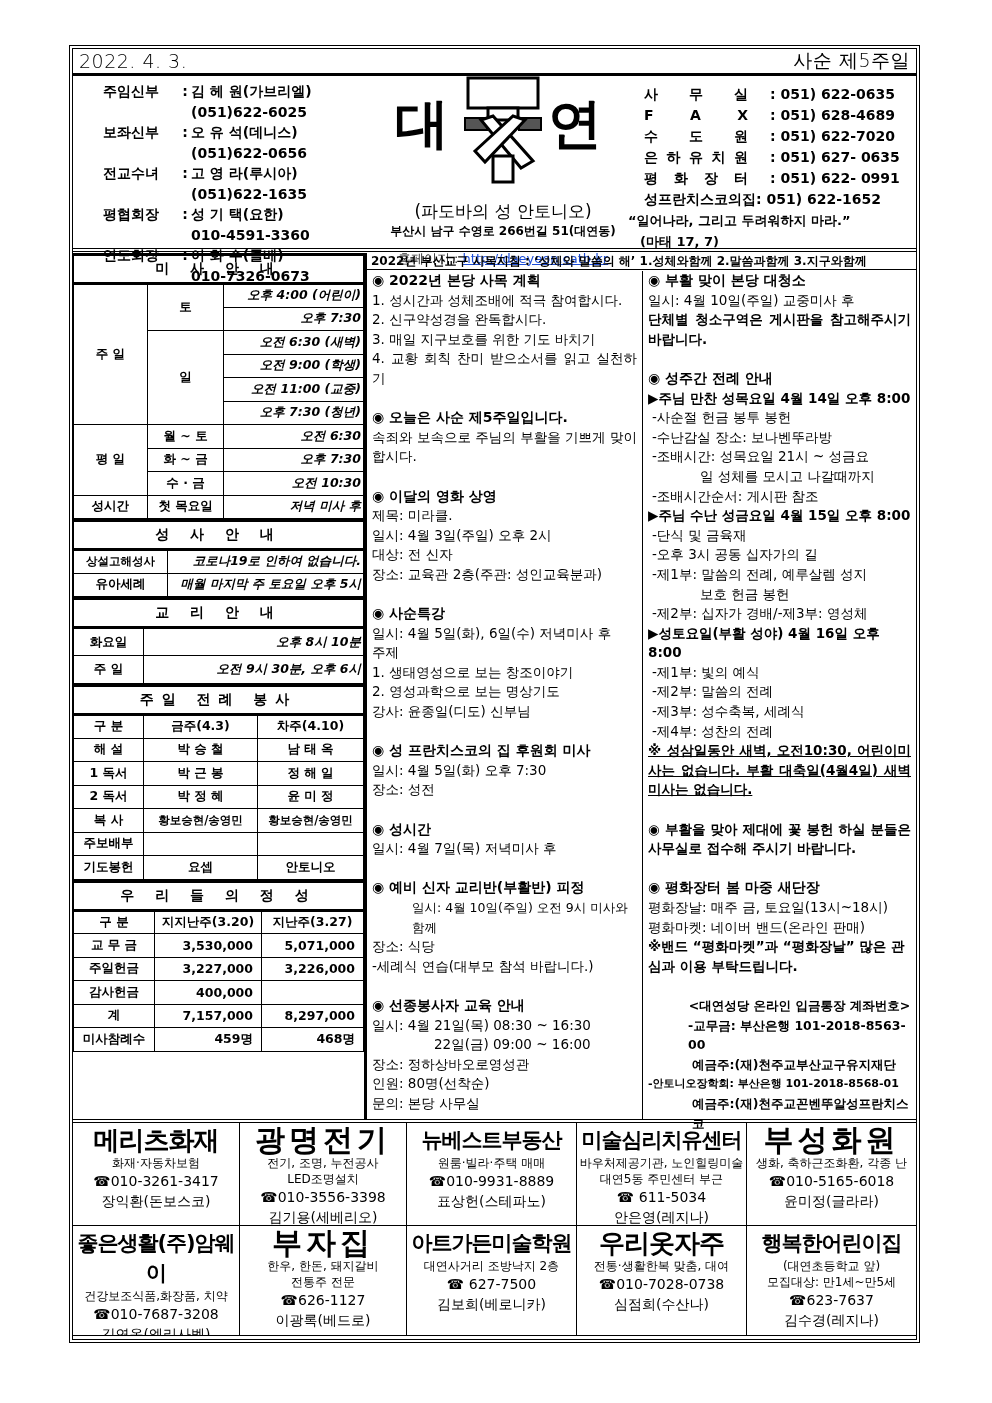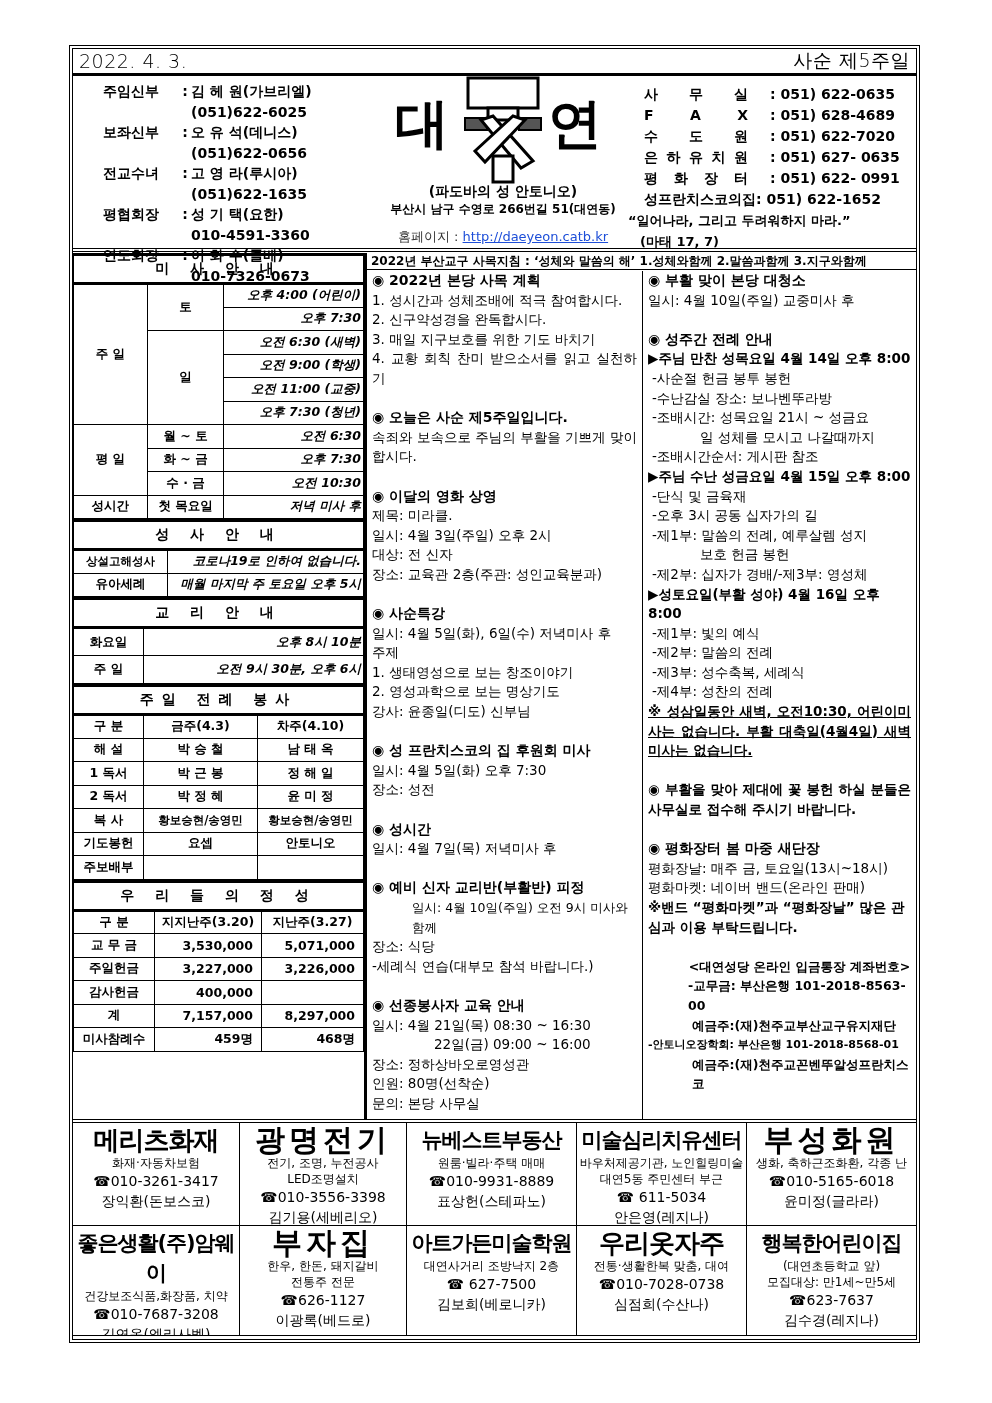--- a/index.html
+++ b/index.html
@@ -19,21 +19,21 @@
   .staff .role { width: 76px; text-align: left; }
   .staff .colon { width: 12px; text-align: center; }
   .staff .phone { padding-left: 88px; font-weight: bold; }
 
   .center { position: absolute; left: 290px; top: 0; width: 280px; height: 172px; text-align: center; }
   .logo { position: relative; width: 260px; height: 105px; margin: 2px auto 0; }
   .logo .ch { position: absolute; font-size: 54px; font-weight: bold; font-family: "DejaVu Sans", sans-serif; }
   .logo .c1 { left: 22px; top: 10px; }
   .logo .c3 { left: 175px; top: 10px; }
   .logo svg { position: absolute; left: 80px; top: -2px; }
-  .center .patron { font-size: 14px; font-weight: bold; margin-top: 0px; }
+  .center .patron { font-size: 17px; font-weight: normal; margin-top: 17px; }
   .center .addr { font-size: 12px; font-weight: bold; }
   .center .home { font-size: 13px; margin-top: 10px; color: #333; }
   .center .home a { color: #1d4ed8; text-decoration: underline; text-align: right; }
 
   .contacts { position: absolute; right: 14px; top: 8px; width: 262px; font-size: 14px; font-weight: bold; line-height: 21px; }
   .contacts .row { display: flex; }
   .contacts .lbl { width: 130px; letter-spacing: 0; }
   .contacts .lbl.spread { display: flex; justify-content: space-between; width: 108px; margin-right: 22px; padding-left: 4px; }
   .contacts .val { }
   .contacts .quote { font-size: 13px; margin-left: -12px; }
@@ -318,28 +318,28 @@
             <td>2 독서</td>
             <td>박 정 혜</td>
             <td>윤 미 정</td>
           </tr>
       <tr>
             <td>복  사</td>
             <td style="font-size:11.5px">황보승현/송영민</td>
             <td style="font-size:11.5px">황보승현/송영민</td>
           </tr>
       <tr>
+            <td>주보배부</td>
+            <td></td>
+            <td></td>
+          </tr>
+      <tr>
             <td>기도봉헌</td>
             <td>요셉</td>
             <td>안토니오</td>
-          </tr>
-      <tr>
-            <td>주보배부</td>
-            <td></td>
-            <td></td>
           </tr>
     </tbody>
       </table>
 
     <table>
       <colgroup>
           <col style="width:81px">
           <col style="width:107px">
           <col>
         </colgroup>
@@ -424,20 +424,21 @@
     <div>일시: 4월 21일(목) 08:30 ~ 16:30</div>
     <div class="indent3">22일(금) 09:00 ~ 16:00</div>
     <div>장소: 정하상바오로영성관</div>
     <div>인원: 80명(선착순)</div>
     <div>문의: 본당 사무실</div>
   </div>
 
   <div class="right-body">
     <div class="item-title">◉ 부활 맞이 본당 대청소</div>
     <div>일시: 4월 10일(주일) 교중미사 후</div>
+    <div class="bold justify">단체별 청소구역은 게시판을 참고해주시기 바랍니다.</div>
     <div class="gap"></div>
     <div class="item-title">◉ 성주간 전례 안내</div>
     <div class="arrow">▶주님 만찬 성목요일 4월 14일 오후 8:00</div>
     <div class="indent">-사순절 헌금 봉투 봉헌</div>
     <div class="indent">-수난감실 장소: 보나벤뚜라방</div>
     <div class="indent">-조배시간: 성목요일 21시 ~ 성금요</div>
     <div class="indent2">일 성체를 모시고 나갈때까지</div>
     <div class="indent">-조배시간순서: 게시판 참조</div>
     <div class="arrow">▶주님 수난 성금요일 4월 15일 오후 8:00</div>
     <div class="indent">-단식 및 금육재</div>

